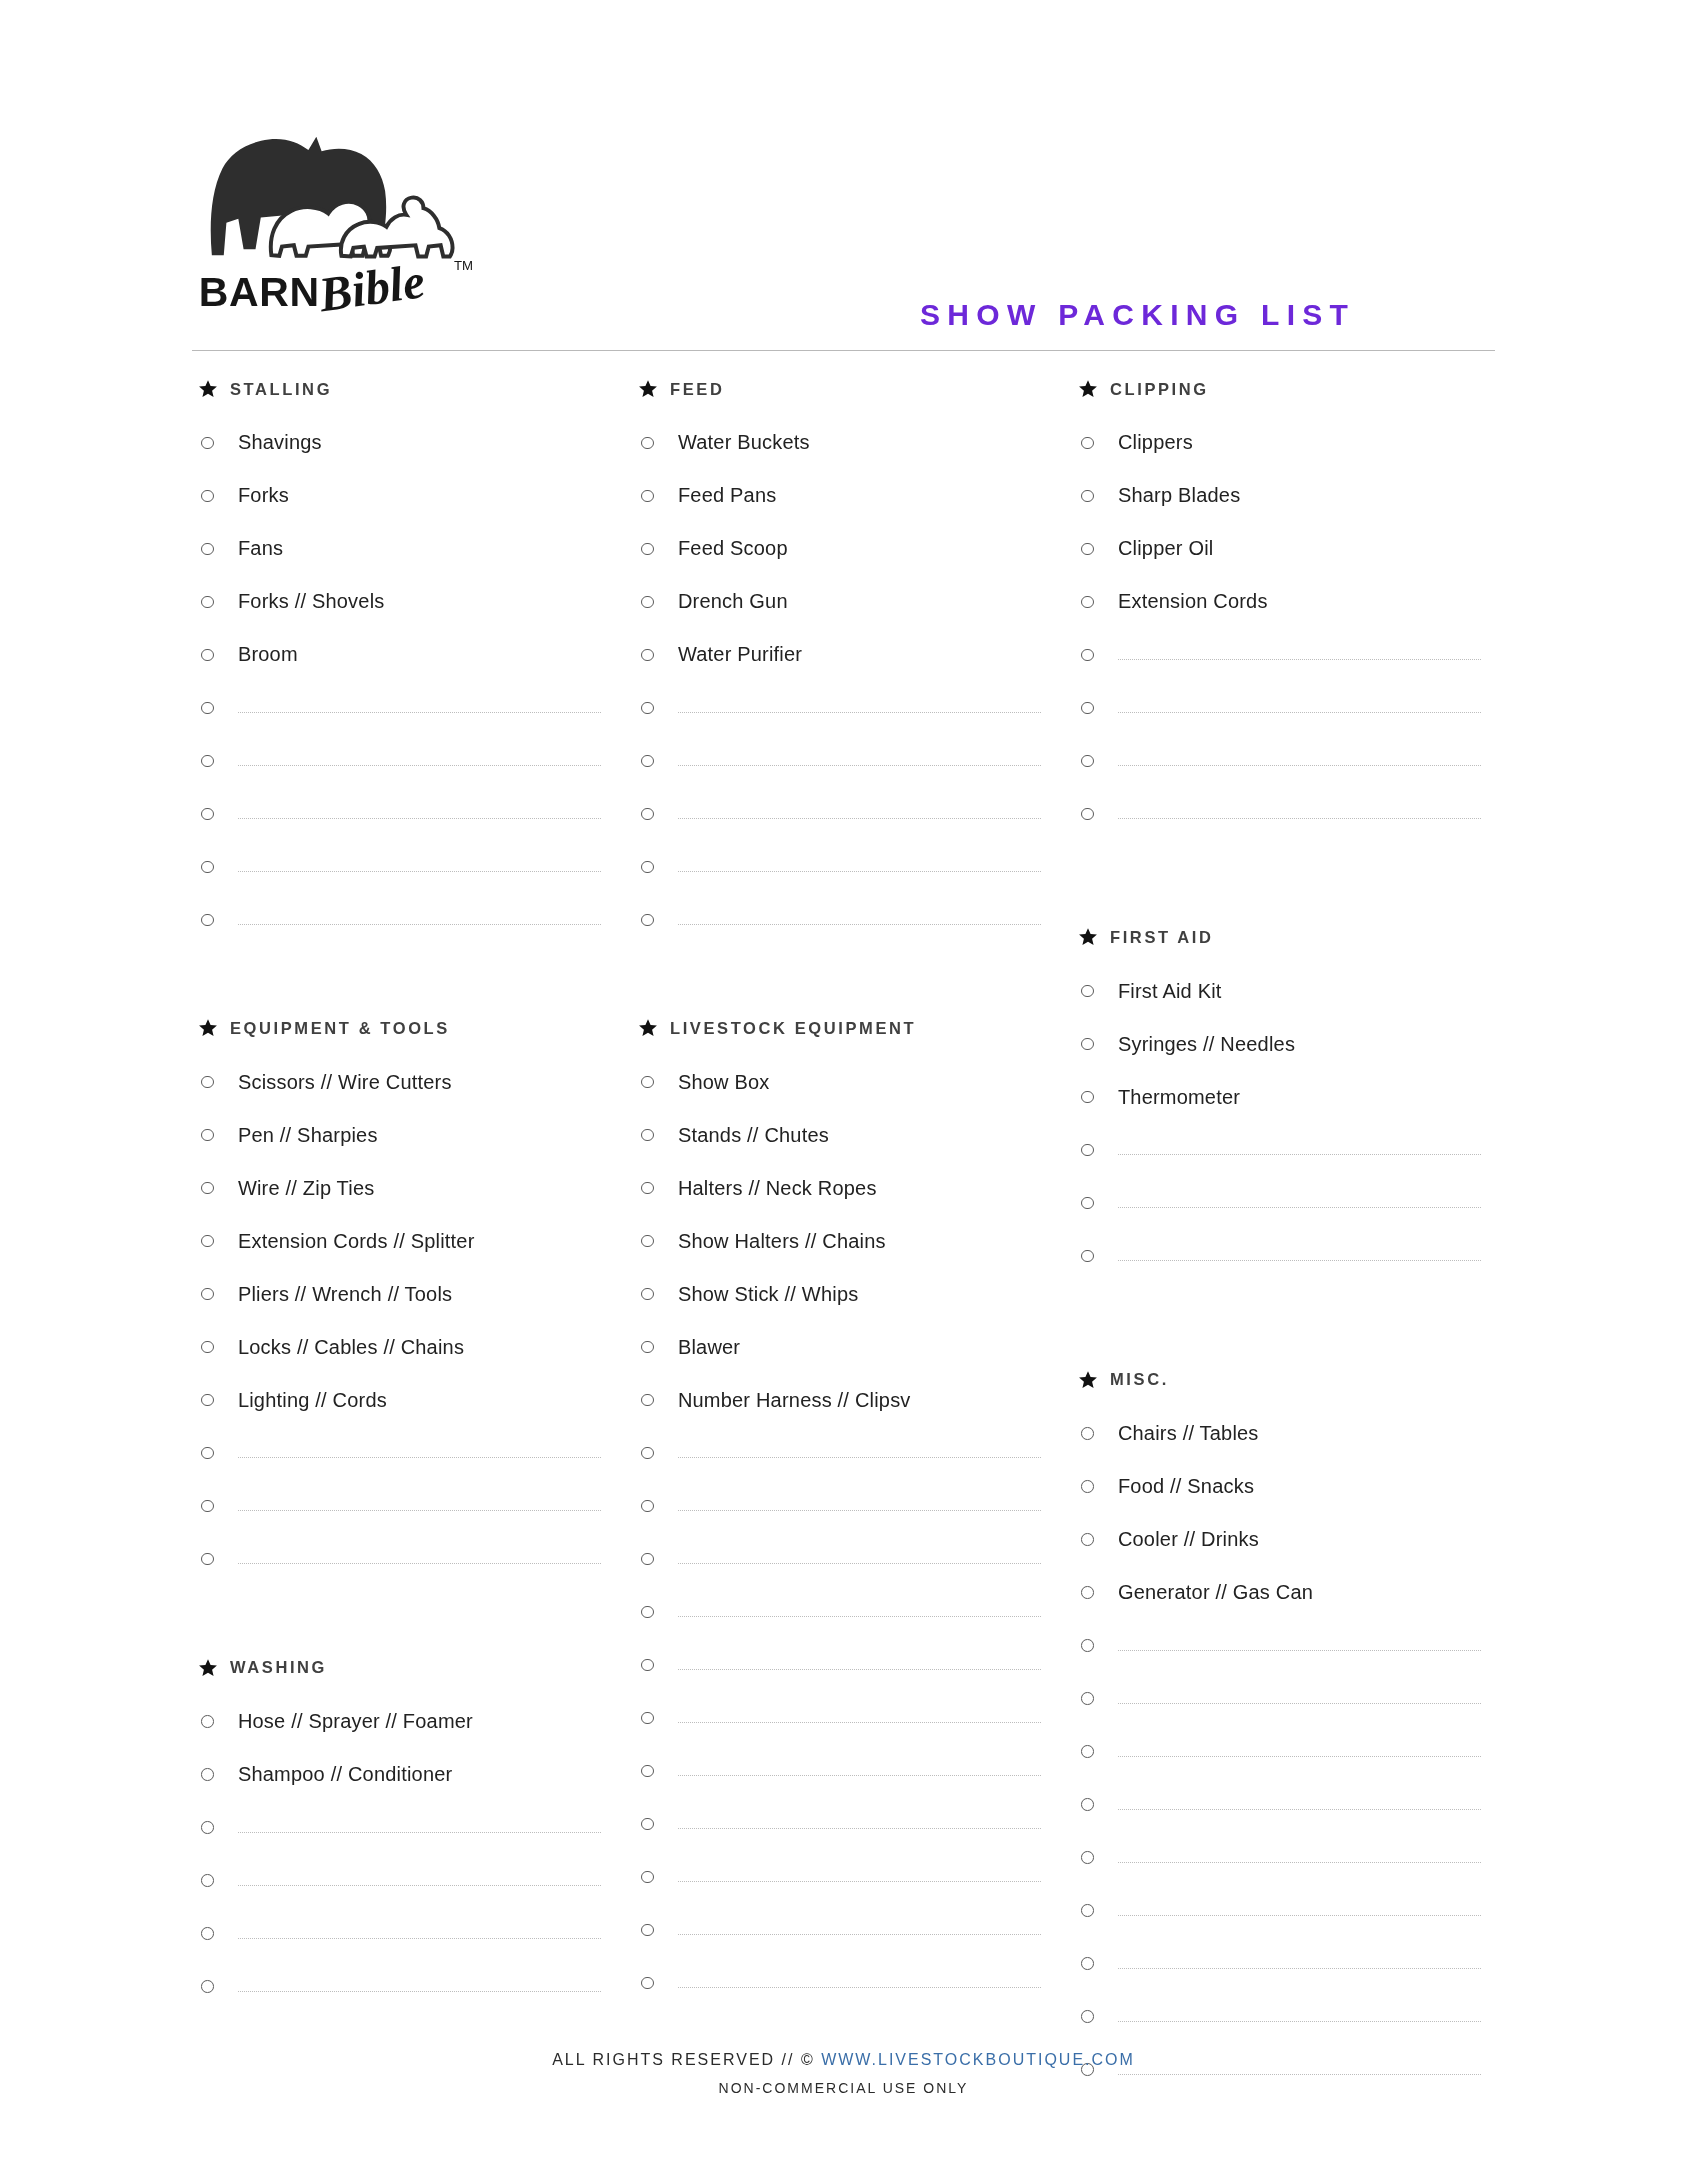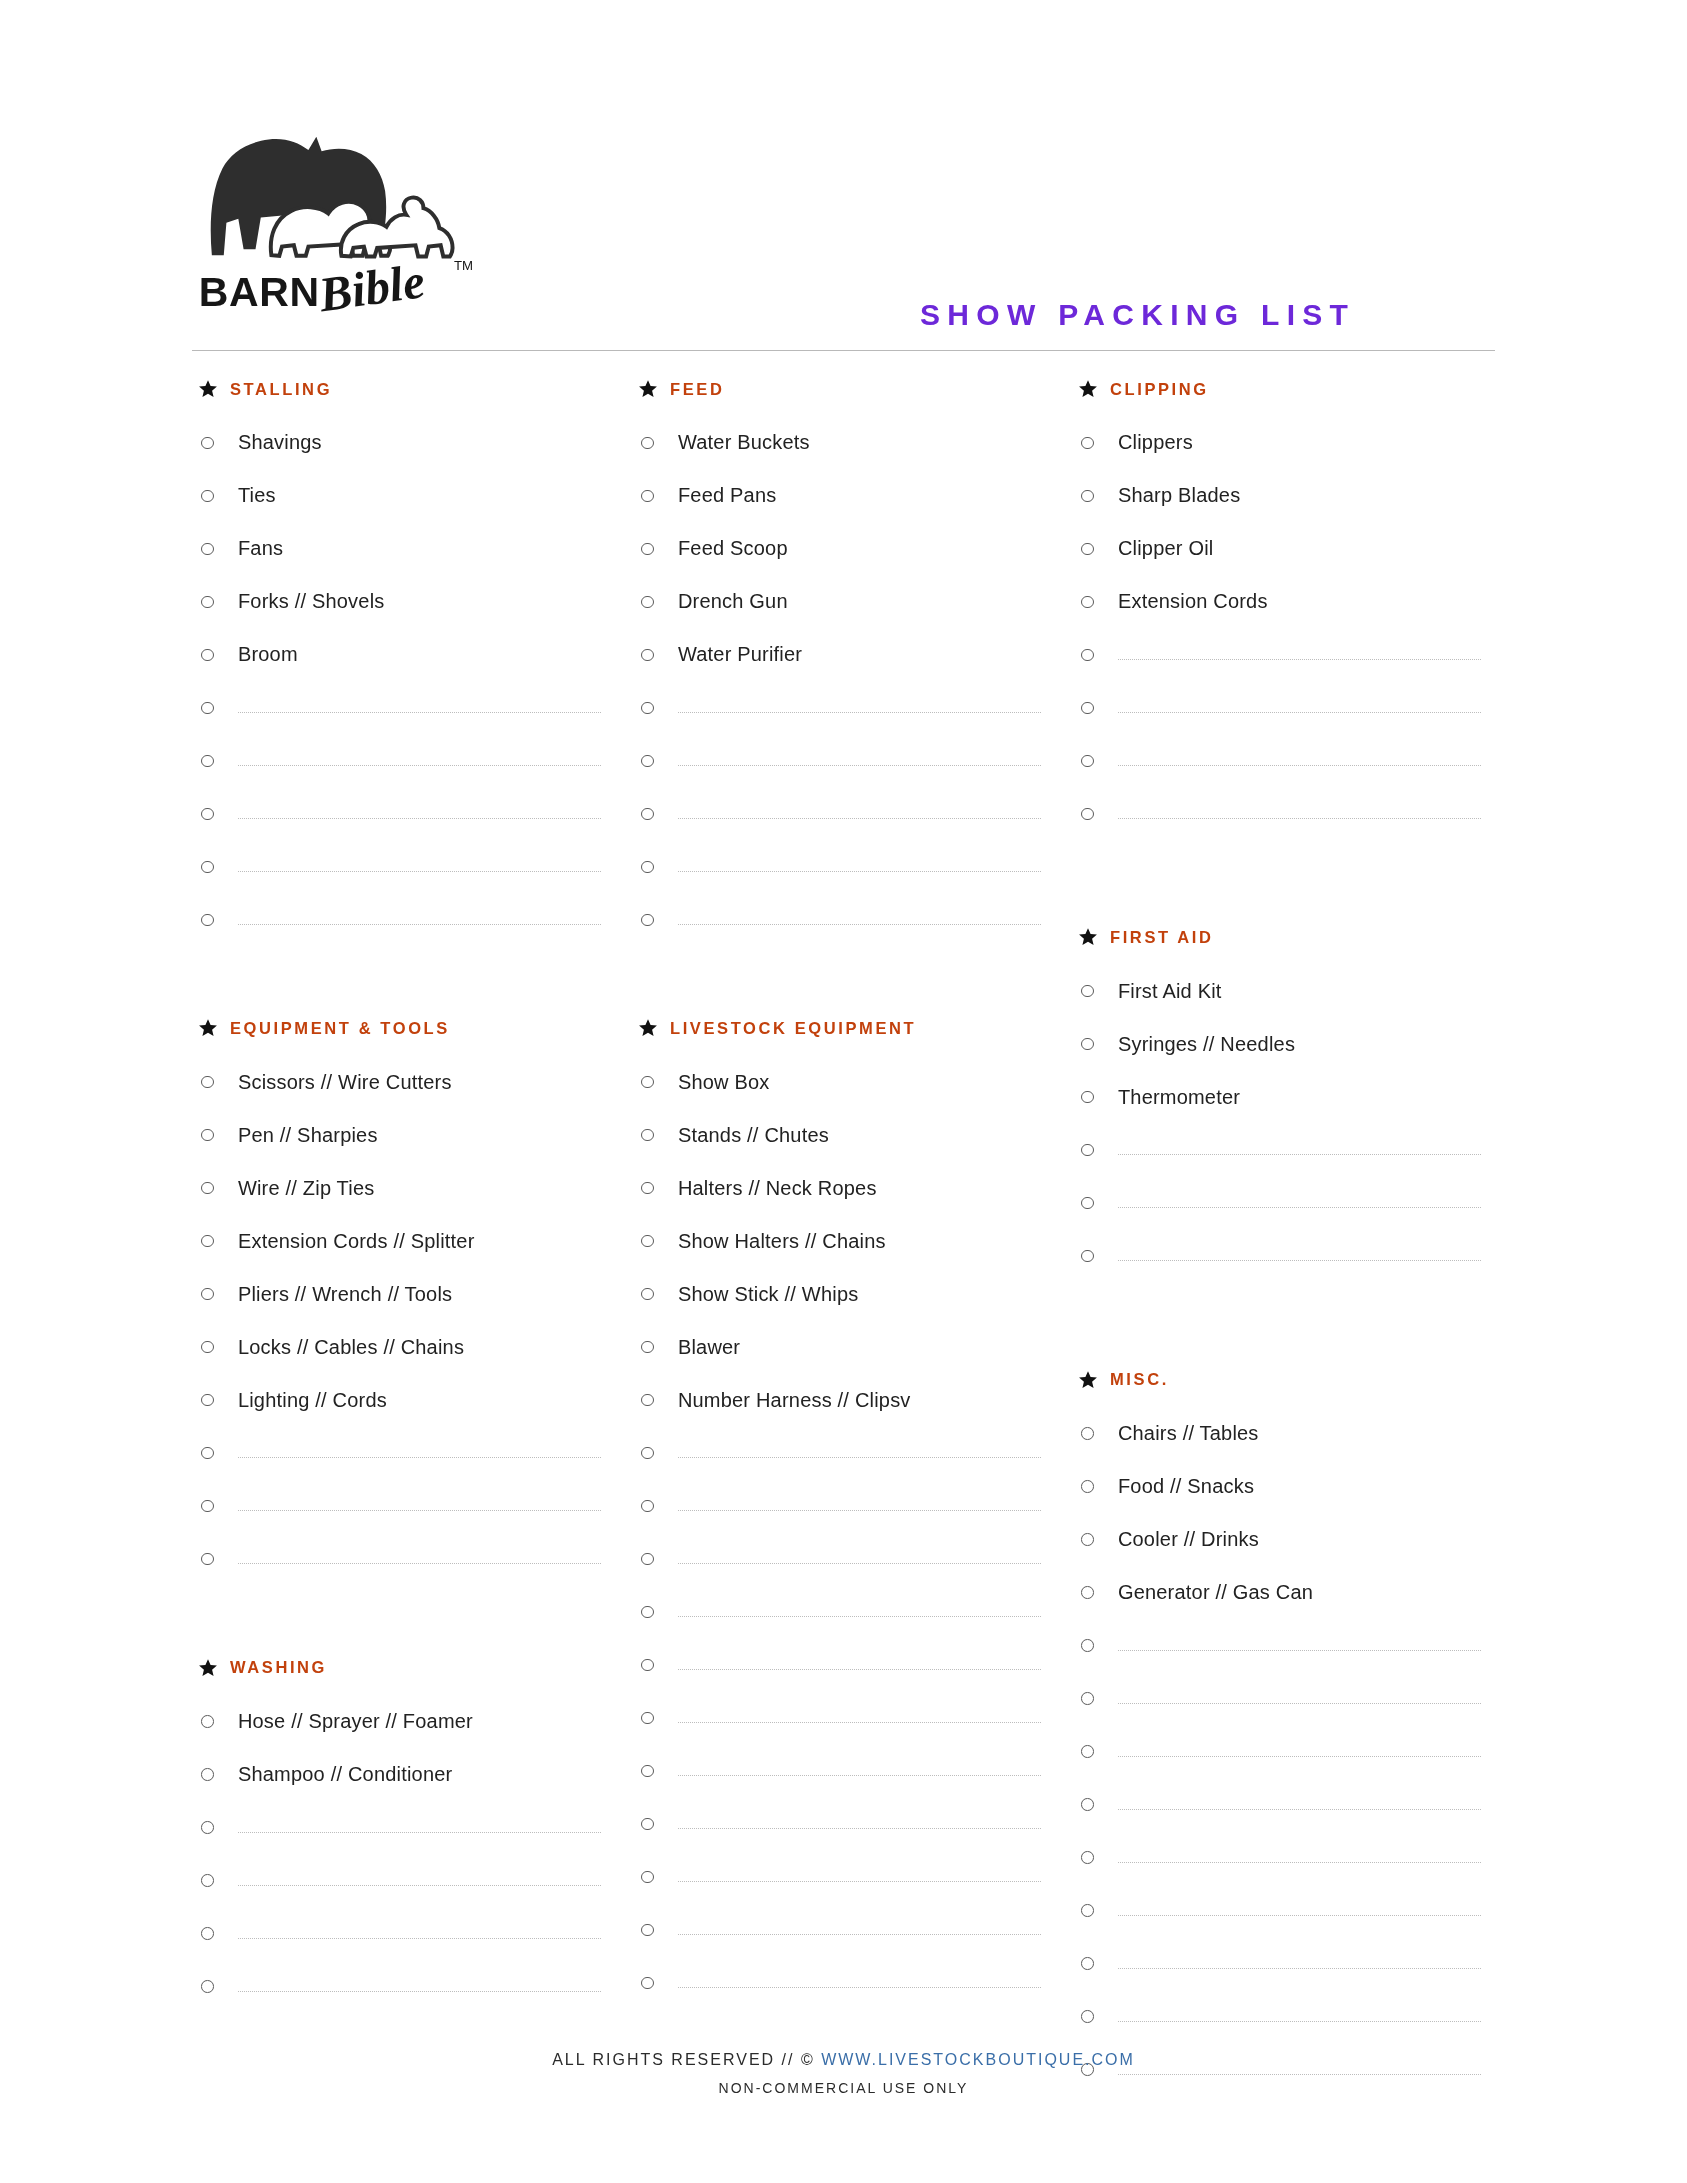--- a/index.html
+++ b/index.html
@@ -81,21 +81,21 @@
     width: 20px;
     height: 20px;
     margin-right: 12px;
     flex: 0 0 auto;
     display: block;
   }
   .section-title {
     font-size: 16.5px;
     font-weight: 700;
     letter-spacing: 2.6px;
-    color: #c2410c;
+    color: #404040;
     white-space: nowrap;
   }
 
   .item {
     display: flex;
     align-items: center;
     height: 53px;
   }
   .bullet {
     width: 12.6px;
@@ -183,21 +183,21 @@
             <path d="M12 1.5l3.1 7.0 7.6.6-5.8 5.0 1.8 7.4L12 17.6 5.3 21.5l1.8-7.4L1.3 9.1l7.6-.6z" fill="#111"></path>
           </svg>
         <div class="section-title">STALLING</div>
       </div>
       <div class="item">
           <span class="bullet"></span>
           <span class="item-label">Shavings</span>
         </div>
       <div class="item">
           <span class="bullet"></span>
-          <span class="item-label">Ties</span>
+          <span class="item-label">Forks</span>
         </div>
       <div class="item">
           <span class="bullet"></span>
           <span class="item-label">Fans</span>
         </div>
       <div class="item">
           <span class="bullet"></span>
           <span class="item-label">Forks // Shovels</span>
         </div>
       <div class="item">

